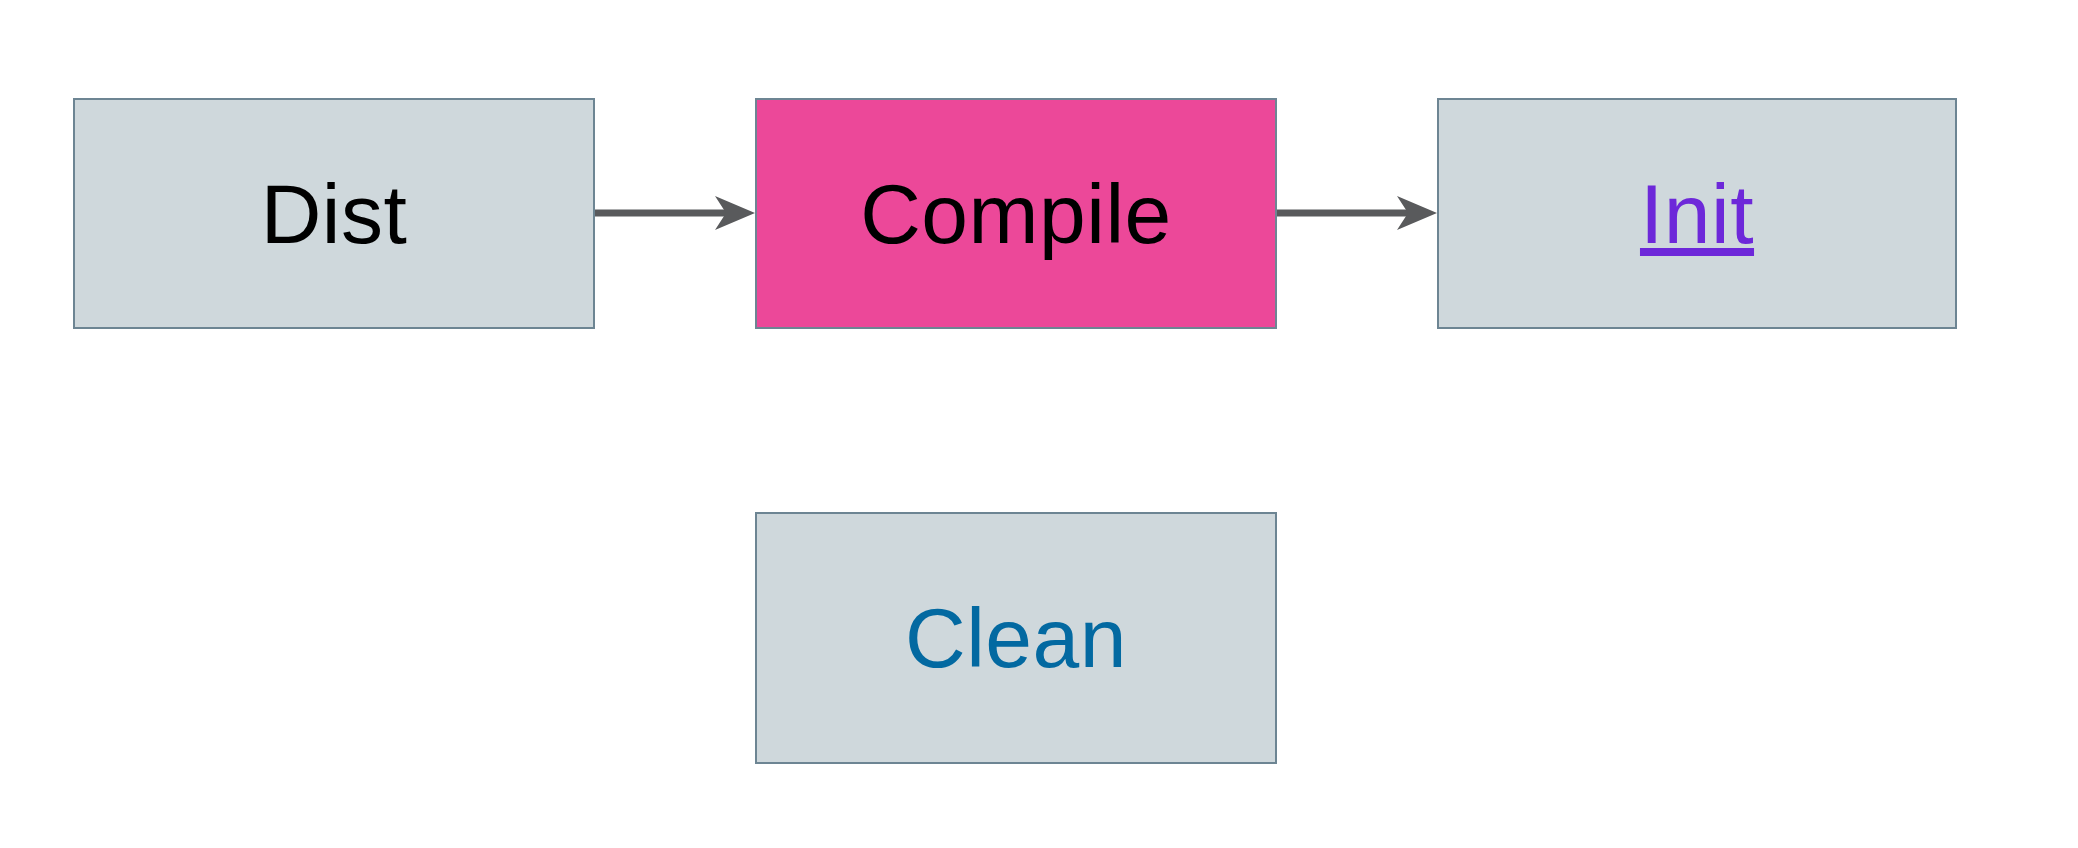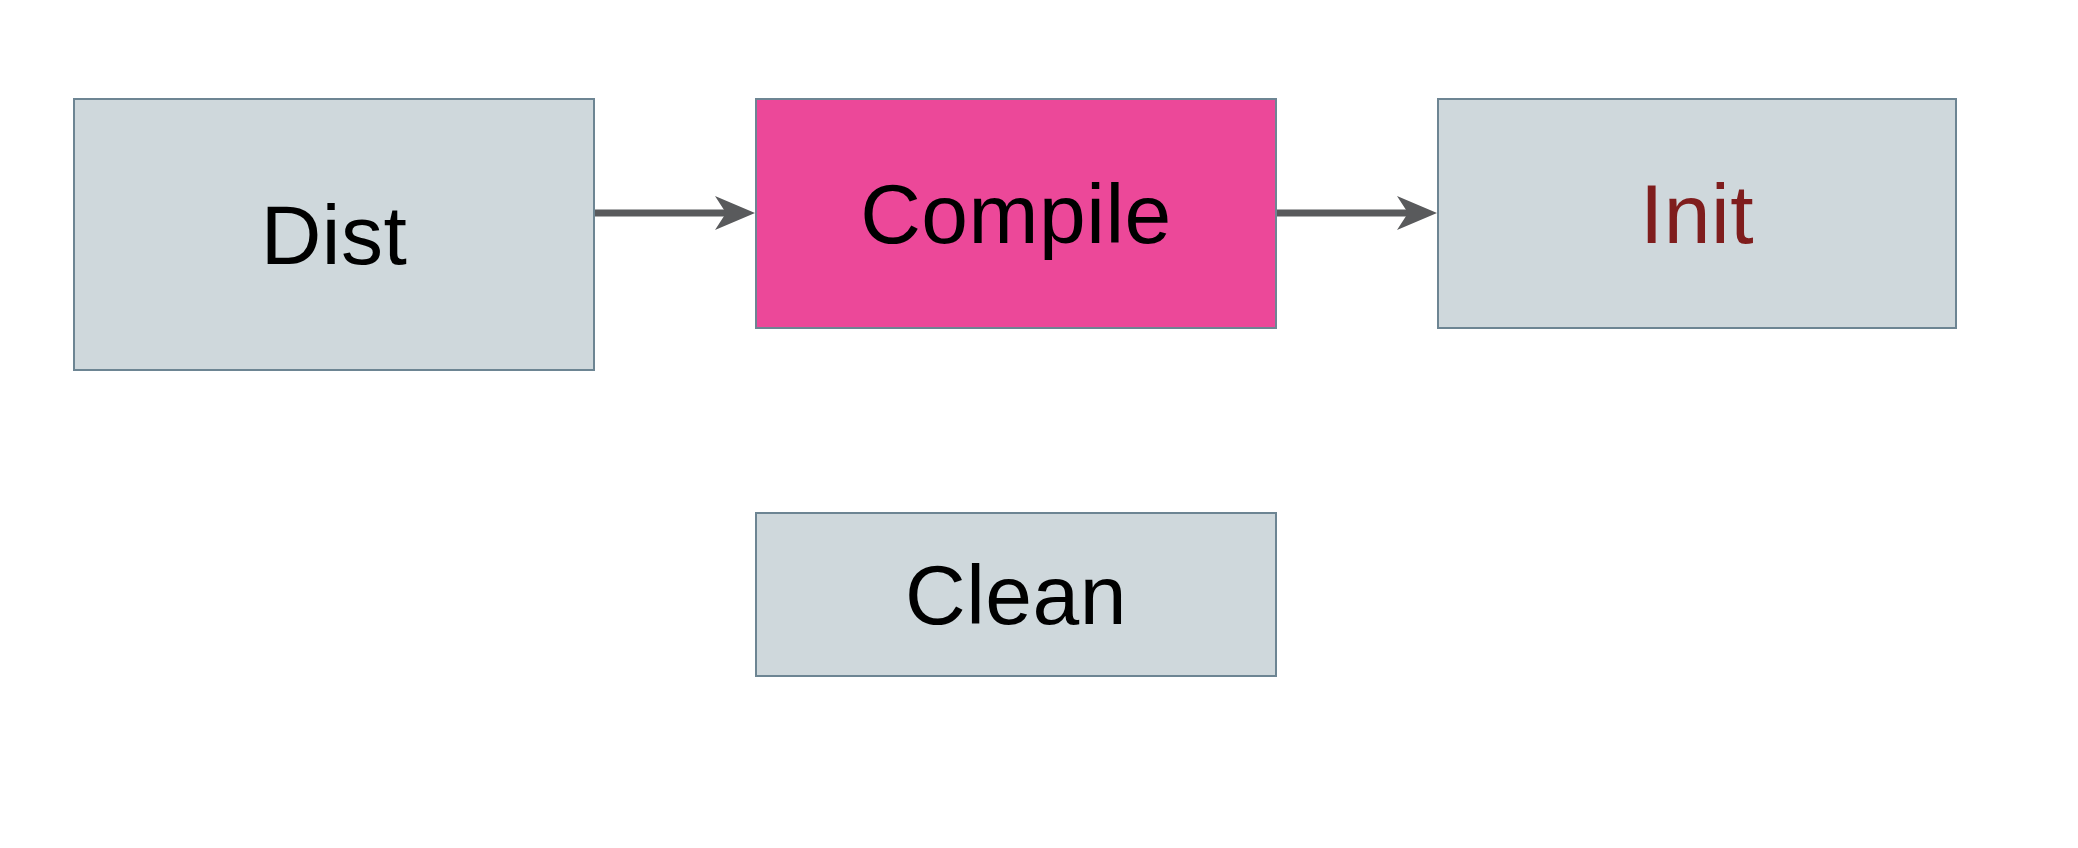--- a/index.html
+++ b/index.html
@@ -47,26 +47,26 @@
 <body>
 
 <div class="canvas" style="width: 2078px; height: 848px; background: rgb(255, 255, 255);">
   <svg class="edges-layer" xmlns="http://www.w3.org/2000/svg" viewBox="0 0 2078 848">
       <line x1="595" y1="213" x2="730" y2="213" stroke="#595a5c" stroke-width="7"></line>
       <polygon points="755,213 715,196 726,213 715,230" fill="#595a5c"></polygon>
       <line x1="1277" y1="213" x2="1412" y2="213" stroke="#595a5c" stroke-width="7"></line>
       <polygon points="1437,213 1397,196 1408,213 1397,230" fill="#595a5c"></polygon>
     </svg>
   <div class="nodes-layer">
-      <div class="node" style="left: 73px; top: 98px; width: 522px; height: 273px; background: rgb(207, 216, 220); border-color: rgb(109, 133, 147); color: rgb(0, 0, 0);">
+      <div class="node" style="left: 73px; top: 98px; width: 522px; height: 231px; background: rgb(207, 216, 220); border-color: rgb(109, 133, 147); color: rgb(0, 0, 0);">
     <span class="node-label">Dist</span>
   </div>
       <div class="node" style="left: 755px; top: 98px; width: 522px; height: 231px; background: #ec4899; border-color: rgb(109, 133, 147); color: rgb(0, 0, 0);">
     <span class="node-label">Compile</span>
   </div>
-      <div class="node" style="left: 1437px; top: 98px; width: 520px; height: 231px; background: rgb(207, 216, 220); border-color: rgb(109, 133, 147); color: #7f1d1d;">
+      <div class="node" style="left: 1437px; top: 98px; width: 520px; height: 231px; background: rgb(207, 216, 220); border-color: rgb(109, 133, 147); color: #6d28d9; text-decoration: underline;">
     <span class="node-label">Init</span>
   </div>
-      <div class="node" style="left: 755px; top: 512px; width: 522px; height: 165px; background: rgb(207, 216, 220); border-color: rgb(109, 133, 147); color: #000000;">
+      <div class="node" style="left: 755px; top: 512px; width: 522px; height: 252px; background: rgb(207, 216, 220); border-color: rgb(109, 133, 147); color: #0369a1;">
     <span class="node-label">Clean</span>
   </div>
     </div>
 </div>
 
 </body></html>

